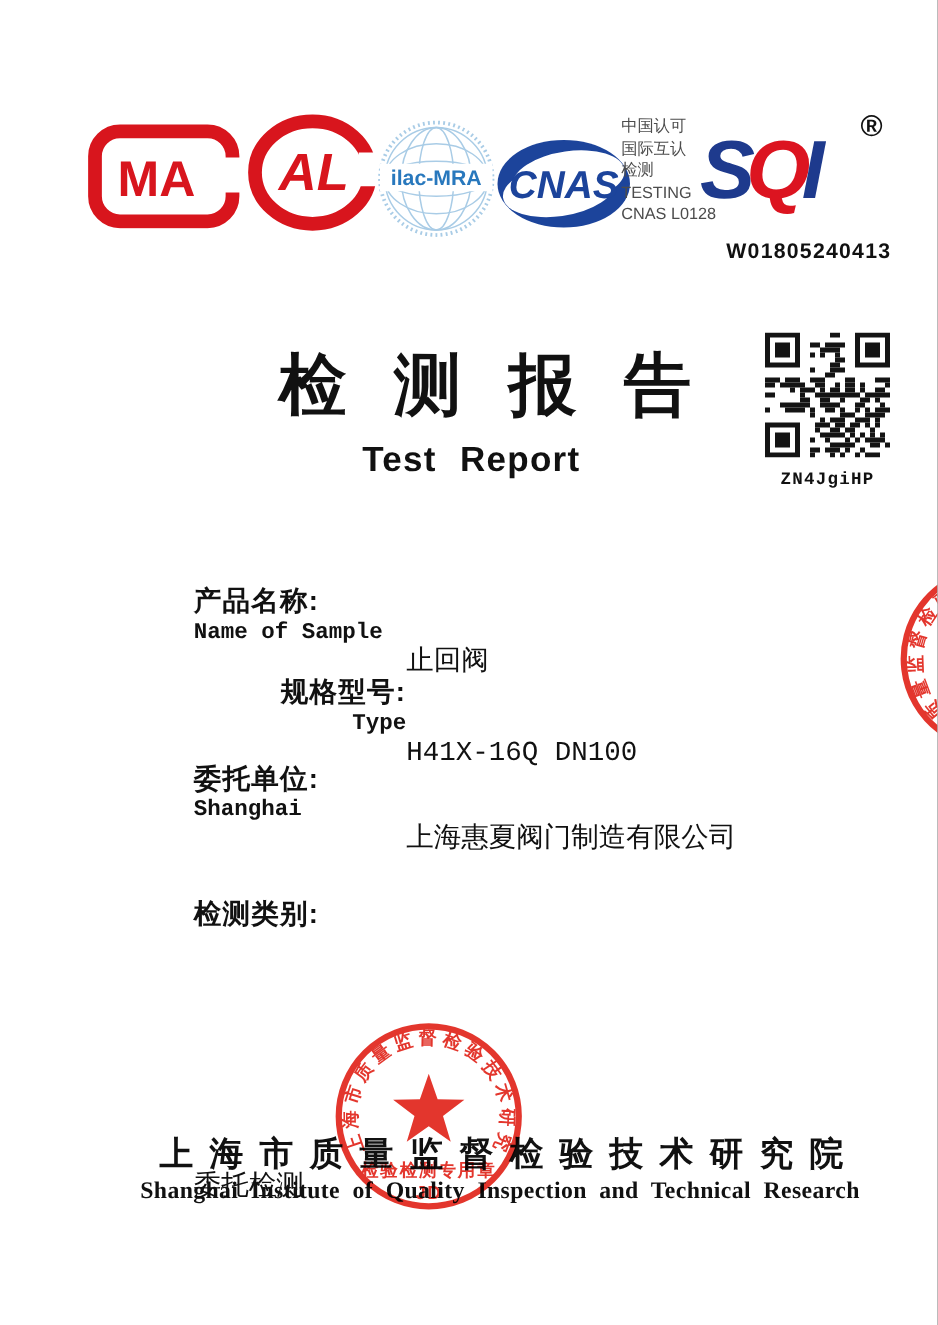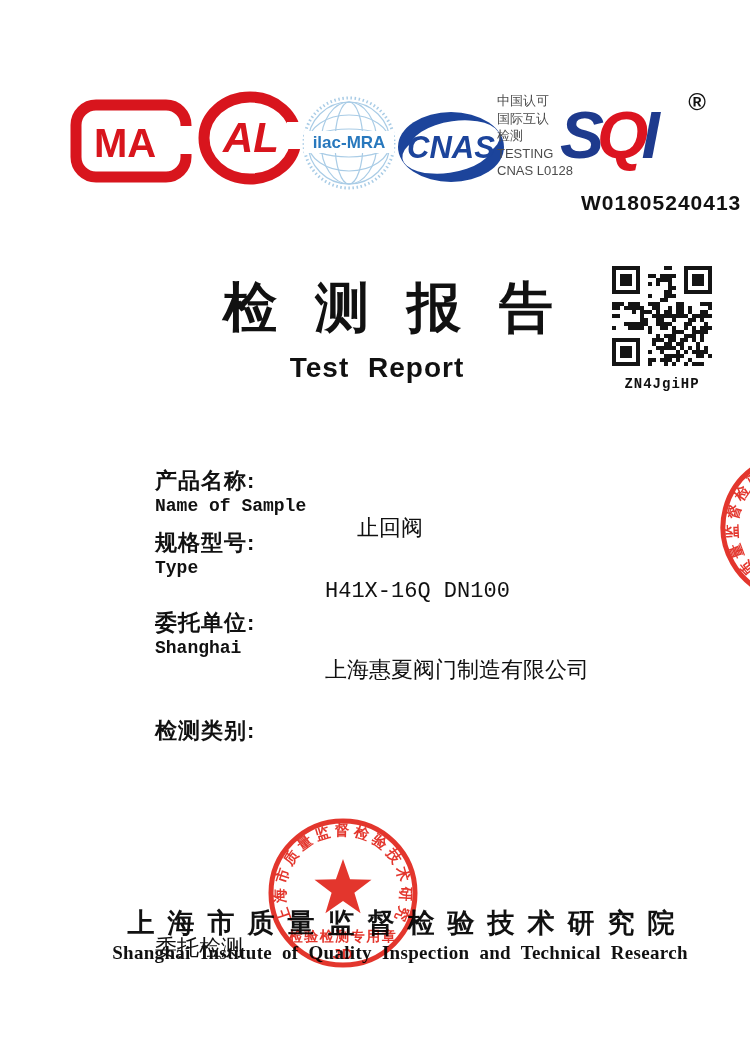--- a/index.html
+++ b/index.html
@@ -15,21 +15,21 @@
           color:#4c4c4c;white-space:nowrap;}
   .sqi{position:absolute;left:560px;top:88px;width:140px;height:100px;
        font-style:italic;font-weight:900;font-size:66px;letter-spacing:-7px;
        font-family:"Liberation Sans",sans-serif;line-height:95px;}
   .sqi .s,.sqi .i{color:#1e3a8d;} .sqi .q{color:#dc1420;}
   .sqi .reg{position:absolute;right:-6px;top:2px;font-style:normal;font-weight:bold;
             font-size:24px;letter-spacing:0;color:#111;line-height:24px;}
   .code-left{position:absolute;left:72px;top:188px;font-weight:bold;font-size:16.5px;
              letter-spacing:.5px;white-space:nowrap;}
   .code-left .gap{display:inline-block;width:16px;}
-  .code-right{position:absolute;left:581px;top:191px;font-weight:bold;font-size:21px;
+  .code-right{position:absolute;left:581px;top:191px;font-weight:bold;font-size:17px;
               letter-spacing:1px;}
   
   .title-zh{position:absolute;left:64px;right:0;top:272px;text-align:center;
             font-size:54px;font-weight:bold;letter-spacing:38px;white-space:nowrap;}
   .title-en{position:absolute;left:4px;right:0;top:352px;text-align:center;
             font-size:28px;font-weight:bold;word-spacing:10px;letter-spacing:1px;}
   
   .qr{position:absolute;left:612px;top:266px;width:100px;height:100px;}
   .qr-caption{position:absolute;left:604px;top:376px;width:116px;text-align:center;
               font-family:"Liberation Mono","DejaVu Sans Mono",monospace;
@@ -308,28 +308,28 @@
         </g>
         <g transform="translate(0,72)">
           <rect width="28" height="28"></rect>
           <rect x="4" y="4" width="20" height="20" fill="#fff"></rect>
           <rect x="8" y="8" width="12" height="12"></rect>
         </g>
       </g>
     </svg>
   <div class="qr-caption">ZN4JgiHP</div>
 
-  <div class="field-row" style="top:468px;gap:32px;">
+  <div class="field-row" style="top:468px;">
     <div class="field-lbl">
       <div class="lbl-zh">产品名称:</div>
       <div class="lbl-en">Name of Sample</div>
     </div>
     <div class="field-val">止回阀</div>
   </div>
-  <div class="field-row" style="top:530px;">
+  <div class="field-row" style="top:541px;text-align:right;">
     <div class="field-lbl">
       <div class="lbl-zh">规格型号:</div>
       <div class="lbl-en">Type</div>
     </div>
     <div class="field-val">H41X-16Q DN100</div>
   </div>
   <div class="field-row" style="top:610px;">
     <div class="field-lbl">
       <div class="lbl-zh">委托单位:</div>
       <div class="lbl-en">Shanghai</div>

